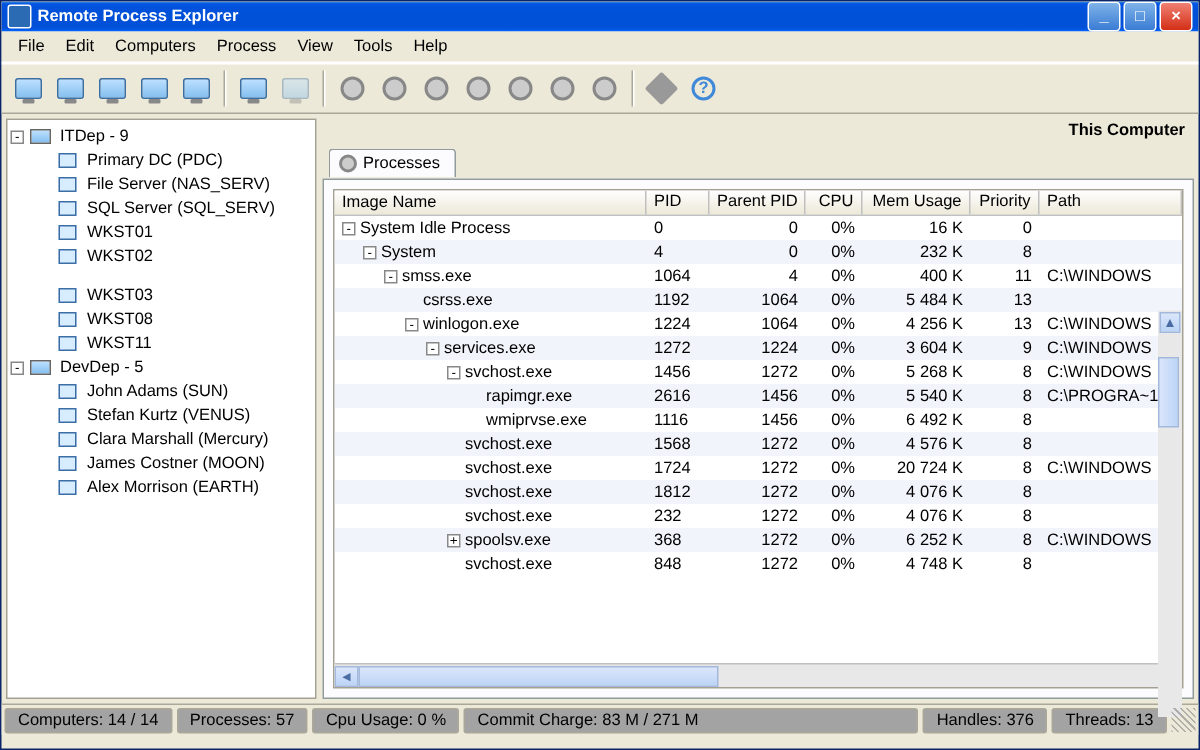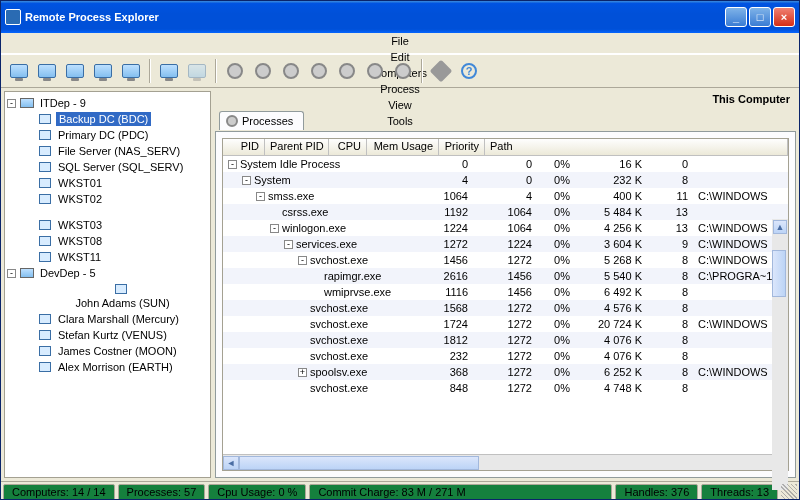--- a/index.html
+++ b/index.html
@@ -1,22 +1,22 @@
 <!DOCTYPE html>
 <html><head>
 <meta charset="utf-8">
 <style>
 * { box-sizing: border-box; margin: 0; padding: 0; font-family: Tahoma, sans-serif; font-size: 11px; }
 body { background: #ece9d8; width: 800px; height: 500px; overflow: hidden; border: 1px solid #0a246a; }
-.titlebar { height: 32px; background: linear-gradient(to bottom, #3c8cde 0%, #0053e1 8%, #0050d8 40%, #0050d8 88%, #0566ff 100%); display: flex; align-items: center; padding: 0 4px; color: #fff; font-weight: bold; font-size: 13px; }
+.titlebar { height: 20px; background: linear-gradient(to bottom, #3c8cde 0%, #0053e1 8%, #0050d8 40%, #0050d8 88%, #0566ff 100%); display: flex; align-items: center; padding: 0 4px; color: #fff; font-weight: bold; font-size: 13px; }
 .titlebar .icon { width: 16px; height: 16px; margin-right: 4px; background: #2a6bb3; border: 1px solid #fff; border-radius: 2px; display: inline-block; }
 .titlebar .spacer { flex: 1; }
 .winbtn { width: 22px; height: 20px; margin-left: 2px; border: 1px solid #fff; border-radius: 3px; background: linear-gradient(#7fb3e8,#3a7cd4); display: flex; align-items: center; justify-content: center; color: #fff; font-weight: bold; }
 .winbtn.close { background: linear-gradient(#f08173,#d42e16); }
-.menubar { height: 21px; background: #ece9d8; display: flex; align-items: center; padding: 0 4px; border-bottom: 1px solid #fff; flex-direction: column; }
+.menubar { height: 21px; background: #ece9d8; display: flex; align-items: center; padding: 0 4px; border-bottom: 1px solid #fff; }
 .menubar span { padding: 2px 7px; cursor: default; }
 .toolbar { height: 34px; background: #ece9d8; display: flex; align-items: center; padding: 2px 4px; border-top: 1px solid #fff; border-bottom: 1px solid #aca899; gap: 0; }
 .tbtn { width: 28px; height: 28px; display: flex; align-items: center; justify-content: center; border: 1px solid transparent; border-radius: 3px; }
 .tsep { width: 2px; height: 24px; border-left: 1px solid #aca899; border-right: 1px solid #fff; margin: 0 4px; }
 .mon { width: 18px; height: 14px; border: 1.5px solid #3a6ea5; border-radius: 2px; background: linear-gradient(#bde0ff,#84bfef); position: relative; }
 .mon::after { content: ''; position: absolute; width: 8px; height: 3px; background: #888; bottom: -4px; left: 4px; border-radius: 1px; }
 .gear { width: 16px; height: 16px; border: 2px solid #888; border-radius: 50%; background: #ccc; position: relative; }
 .tool { width: 16px; height: 16px; background: #999; transform: rotate(45deg); border-radius: 2px; }
 .help { width: 16px; height: 16px; border: 2px solid #4088d8; border-radius: 50%; color: #4088d8; font-weight: bold; display: flex; align-items:center; justify-content:center; }
 .content { display: flex; height: 393px; padding: 3px; gap: 4px; }
@@ -35,36 +35,36 @@
 .tab { background: #fcfcfe; border: 1px solid #919b9c; border-bottom: none; border-radius: 3px 3px 0 0; padding: 3px 10px 3px 6px; display: flex; align-items: center; gap: 4px; position: relative; z-index: 2; }
 .pbox { flex: 1; background: #fcfcfe; border: 1px solid #919b9c; margin-top: -1px; padding: 6px; display: flex; flex-direction: column; }
 .gridwrap { flex: 1; border: 1px solid #a4a192; background: #fff; display: flex; flex-direction: column; overflow: hidden; }
 .ghead { display: flex; background: linear-gradient(#fefefe,#ece9d8); border-bottom: 1px solid #c0c0c0; height: 17px; }
 .ghead div { border-right: 1px solid #c0c0c0; padding: 1px 5px; overflow: hidden; white-space: nowrap; }
 .gbody { flex: 1; overflow: hidden; }
 .grow { display: flex; height: 16px; align-items: center; }
 .grow:nth-child(even) { background: #f2f4fb; }
 .grow div { padding: 0 5px; overflow: hidden; white-space: nowrap; }
 .c-name { width: 208px; display: flex; align-items: center; }
-.c-pid { width: 42px; text-align: right; }
+.c-pid { width: 42px; }
 .c-ppid { width: 64px; text-align: right; }
 .c-cpu { width: 38px; text-align: right; }
 .c-mem { width: 72px; text-align: right; }
 .c-pri { width: 46px; text-align: right; }
 .c-path { flex: 1; }
 .pexp { width: 9px; height: 9px; border: 1px solid #888; margin-right: 3px; font-size: 9px; line-height: 7px; text-align: center; background: #fff; display: inline-block; flex-shrink: 0; }
 .pind { display: inline-block; flex-shrink: 0; }
 .hscroll { height: 16px; background: #e8e8e8; border-top: 1px solid #c0c0c0; display: flex; align-items: center; }
 .sbtn { width: 16px; height: 14px; background: linear-gradient(#dbe6fb,#bcd4f6); border: 1px solid #a2b8dc; display: flex; align-items:center; justify-content:center; color: #4a6da3; font-size: 9px; }
 .strack { flex: 1; height: 14px; position: relative; }
 .sthumb { position: absolute; left: 0; width: 240px; height: 14px; background: linear-gradient(#dbe6fb,#bcd4f6); border: 1px solid #a2b8dc; }
 .vscroll { position: absolute; right: 8px; top: 128px; width: 16px; height: 271px; background: #e8e8e8; }
 .vthumb { width: 14px; height: 47px; margin: 16px 0 0 0; background: linear-gradient(to right,#dbe6fb,#bcd4f6); border: 1px solid #a2b8dc; }
 .status { height: 21px; background: #ece9d8; border-top: 1px solid #aca899; display: flex; align-items: center; padding: 0 2px; gap: 0; }
-.spane { padding: 1px 8px; border: 1px solid #aca899; border-radius: 2px; margin-right: 3px; height: 17px; display: flex; align-items: center; background: #15803d; text-align: center; }
+.spane { padding: 1px 8px; border: 1px solid #aca899; border-radius: 2px; margin-right: 3px; height: 17px; display: flex; align-items: center; background: #a3a3a3; text-align: center; }
 .gripper { width: 16px; height: 16px; margin-left: auto; background: repeating-linear-gradient(45deg,#888,#888 1px,transparent 1px,transparent 3px); opacity: .6; }
 </style>
 </head>
 <body>
 
 <div class="titlebar">
   <span class="icon"></span>
   <span>Remote Process Explorer</span>
   <span class="spacer"></span>
   <span class="winbtn">_</span>
@@ -139,26 +139,20 @@
 <div class="content">
   <div class="treewrap">
     <div class="tree" id="tree">
         <div class="tnode" style="padding-left: 0px;">
           <span class="exp">-</span>
           <span class="ticon">
             <span class="gicon"></span>
           </span>
           <span class="lbl">ITDep - 9</span>
         </div>
-        <div class="tnode sel" style="padding-left: 30px;">
-          <span class="ticon">
-            <span class="nicon"></span>
-          </span>
-          <span class="lbl">Backup DC (BDC)</span>
-        </div>
         <div class="tnode" style="padding-left: 30px;">
           <span class="ticon">
             <span class="nicon"></span>
           </span>
           <span class="lbl">Primary DC (PDC)</span>
         </div>
         <div class="tnode" style="padding-left: 30px;">
           <span class="ticon">
             <span class="nicon"></span>
           </span>
@@ -200,37 +194,37 @@
           </span>
           <span class="lbl">WKST11</span>
         </div>
         <div class="tnode" style="padding-left: 0px;">
           <span class="exp">-</span>
           <span class="ticon">
             <span class="gicon"></span>
           </span>
           <span class="lbl">DevDep - 5</span>
         </div>
-        <div class="tnode" style="padding-left: 30px; flex-direction: column;">
+        <div class="tnode" style="padding-left: 30px;">
           <span class="ticon">
             <span class="nicon"></span>
           </span>
           <span class="lbl">John Adams (SUN)</span>
         </div>
         <div class="tnode" style="padding-left: 30px;">
           <span class="ticon">
             <span class="nicon"></span>
           </span>
+          <span class="lbl">Stefan Kurtz (VENUS)</span>
+        </div>
+        <div class="tnode" style="padding-left: 30px;">
+          <span class="ticon">
+            <span class="nicon"></span>
+          </span>
           <span class="lbl">Clara Marshall (Mercury)</span>
-        </div>
-        <div class="tnode" style="padding-left: 30px;">
-          <span class="ticon">
-            <span class="nicon"></span>
-          </span>
-          <span class="lbl">Stefan Kurtz (VENUS)</span>
         </div>
         <div class="tnode" style="padding-left: 30px;">
           <span class="ticon">
             <span class="nicon"></span>
           </span>
           <span class="lbl">James Costner (MOON)</span>
         </div>
         <div class="tnode" style="padding-left: 30px;">
           <span class="ticon">
             <span class="nicon"></span>
@@ -243,20 +237,21 @@
     <div class="rhead">This Computer</div>
     <div class="tabbar">
       <div class="tab">
         <span class="gear" style="width:12px;height:12px"></span>
         <span>Processes</span>
       </div>
     </div>
     <div class="pbox">
       <div class="gridwrap">
         <div class="ghead">
+          <div class="c-name">Image Name</div>
           <div class="c-pid">PID</div>
           <div class="c-ppid">Parent PID</div>
           <div class="c-cpu">CPU</div>
           <div class="c-mem">Mem Usage</div>
           <div class="c-pri">Priority</div>
           <div class="c-path">Path</div>
         </div>
         <div class="gbody" id="gbody">
             <div class="grow">
               <div class="c-name">

